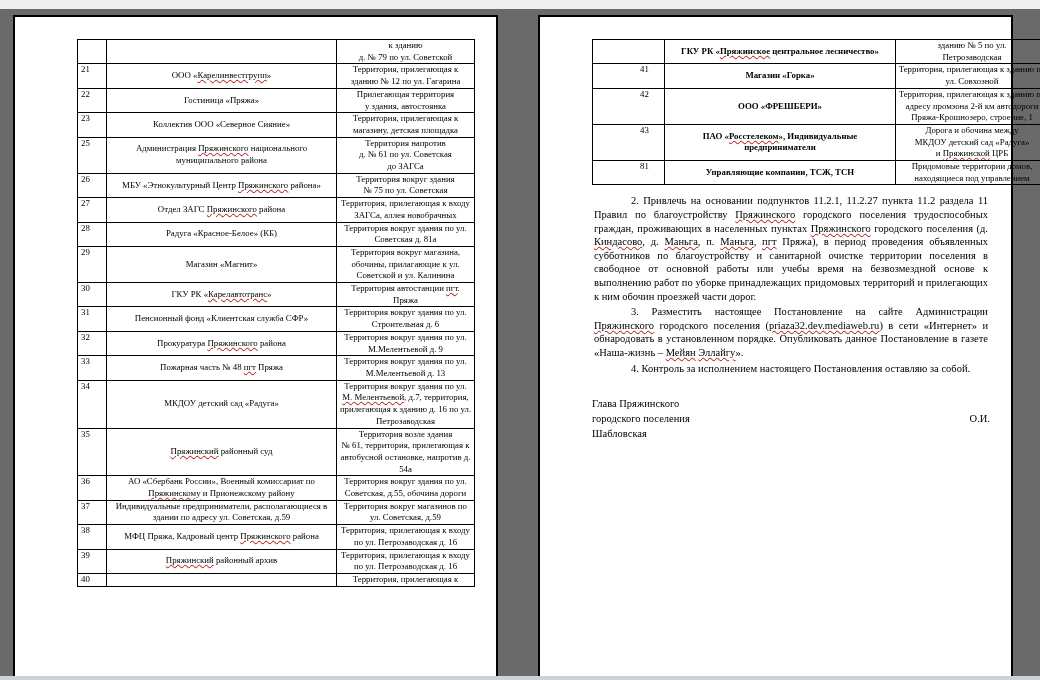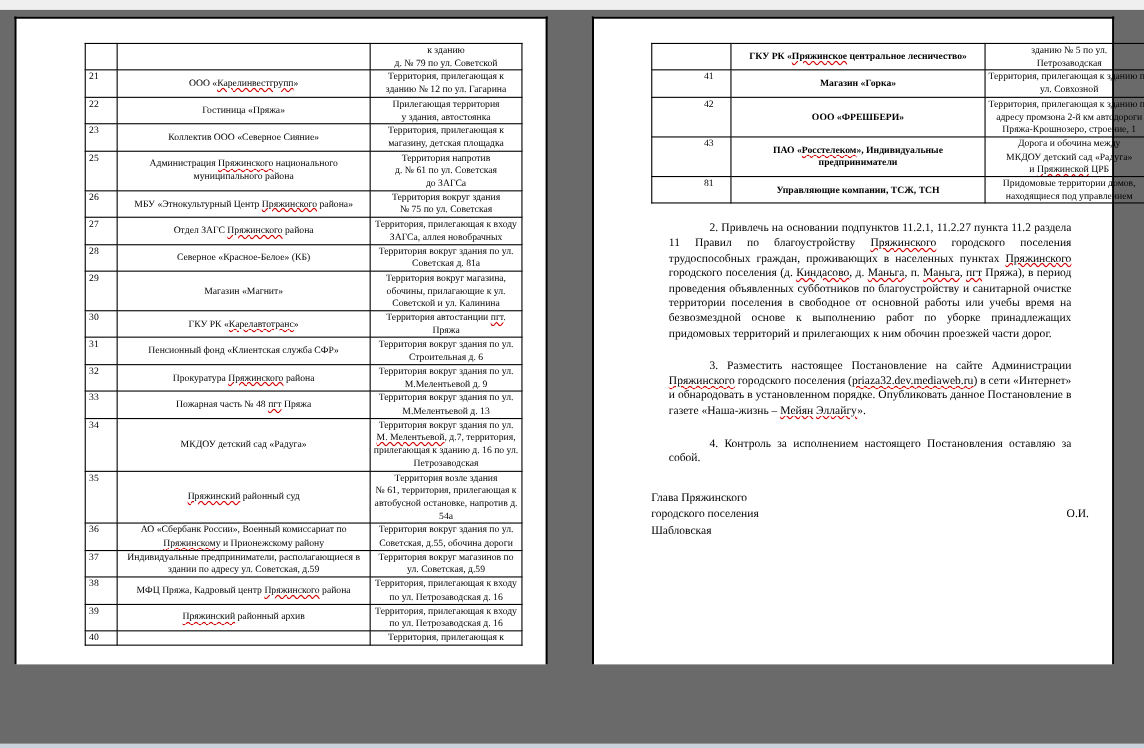--- a/index.html
+++ b/index.html
@@ -3,21 +3,21 @@
 <meta charset="utf-8">
 <style>
   html,body{margin:0;padding:0;}
   body{
     width:1040px;height:680px;overflow:hidden;position:relative;
     background:#6a6a6a;
     font-family:"Liberation Serif","DejaVu Serif",serif;
   }
   .top-strip{position:absolute;left:0;top:0;width:1040px;height:9px;background:#efefef;}
   .bottom-strip{position:absolute;left:0;bottom:0;width:1040px;height:4px;background:#ccd2dc;}
-  .workspace{position:absolute;left:0;top:9px;width:1040px;height:595px;}
+  .workspace{position:absolute;left:0;top:9px;width:1040px;height:667px;}
 
   .page{
     position:absolute;top:6px;bottom:0;background:#ffffff;
     border:2px solid #000;border-bottom:none;box-sizing:border-box;
   }
   .page-left{left:13px;width:485px;}
   .page-right{left:538px;width:475px;}
 
   table.doc-table{
     border-collapse:collapse;table-layout:fixed;
@@ -29,21 +29,21 @@
     border:1px solid #000;padding:0 2px;text-align:center;
     overflow:hidden;word-wrap:break-word;
   }
   .doc-table td.c-num{text-align:left;vertical-align:top;padding-left:3px;}
   .doc-table td.c-name{vertical-align:middle;}
   .doc-table td.c-terr{vertical-align:middle;white-space:pre-line;}
   .t-left td.c-num{width:23px;} .t-left td.c-name{width:225px;} .t-left td.c-terr{width:133px;}
   .t-right td.c-num{width:22px;padding-left:47px;} .t-right td.c-name{width:226px;font-weight:bold;} .t-right td.c-terr{width:148px;}
 
   .body-text{margin:9px 0 0 52px;width:398px;font-size:10.5px;line-height:13.6px;color:#000;}
-  .body-text p{margin:16px;text-align:justify;text-indent:37px;}
+  .body-text p{margin:2px;text-align:justify;text-indent:37px;}
 
   .signature{margin:21px 0 0 52px;width:398px;font-size:10.5px;line-height:15px;color:#000;}
   .sig-line{white-space:pre-wrap;}
   .sig-split{display:flex;justify-content:space-between;}
 
   .sp{
     text-decoration-line:underline;
     text-decoration-style:wavy;
     text-decoration-color:#d00000;
     text-decoration-thickness:1px;
@@ -104,21 +104,21 @@
           </tr>
 
           <tr>
             <td class="c-num">27</td>
             <td class="c-name">Отдел ЗАГС <span class="sp">Пряжинского</span> района</td>
             <td class="c-terr">Территория, прилегающая к входу ЗАГСа, аллея новобрачных</td>
           </tr>
 
           <tr>
             <td class="c-num">28</td>
-            <td class="c-name">Северное «Красное-Белое» (КБ)</td>
+            <td class="c-name">Радуга «Красное-Белое» (КБ)</td>
             <td class="c-terr">Территория вокруг здания по ул. Советская д. 81а</td>
           </tr>
 
           <tr>
             <td class="c-num">29</td>
             <td class="c-name">Магазин «Магнит»</td>
             <td class="c-terr">Территория вокруг магазина, обочины, прилагающие к ул. Советской и ул. Калинина</td>
           </tr>
 
           <tr>

